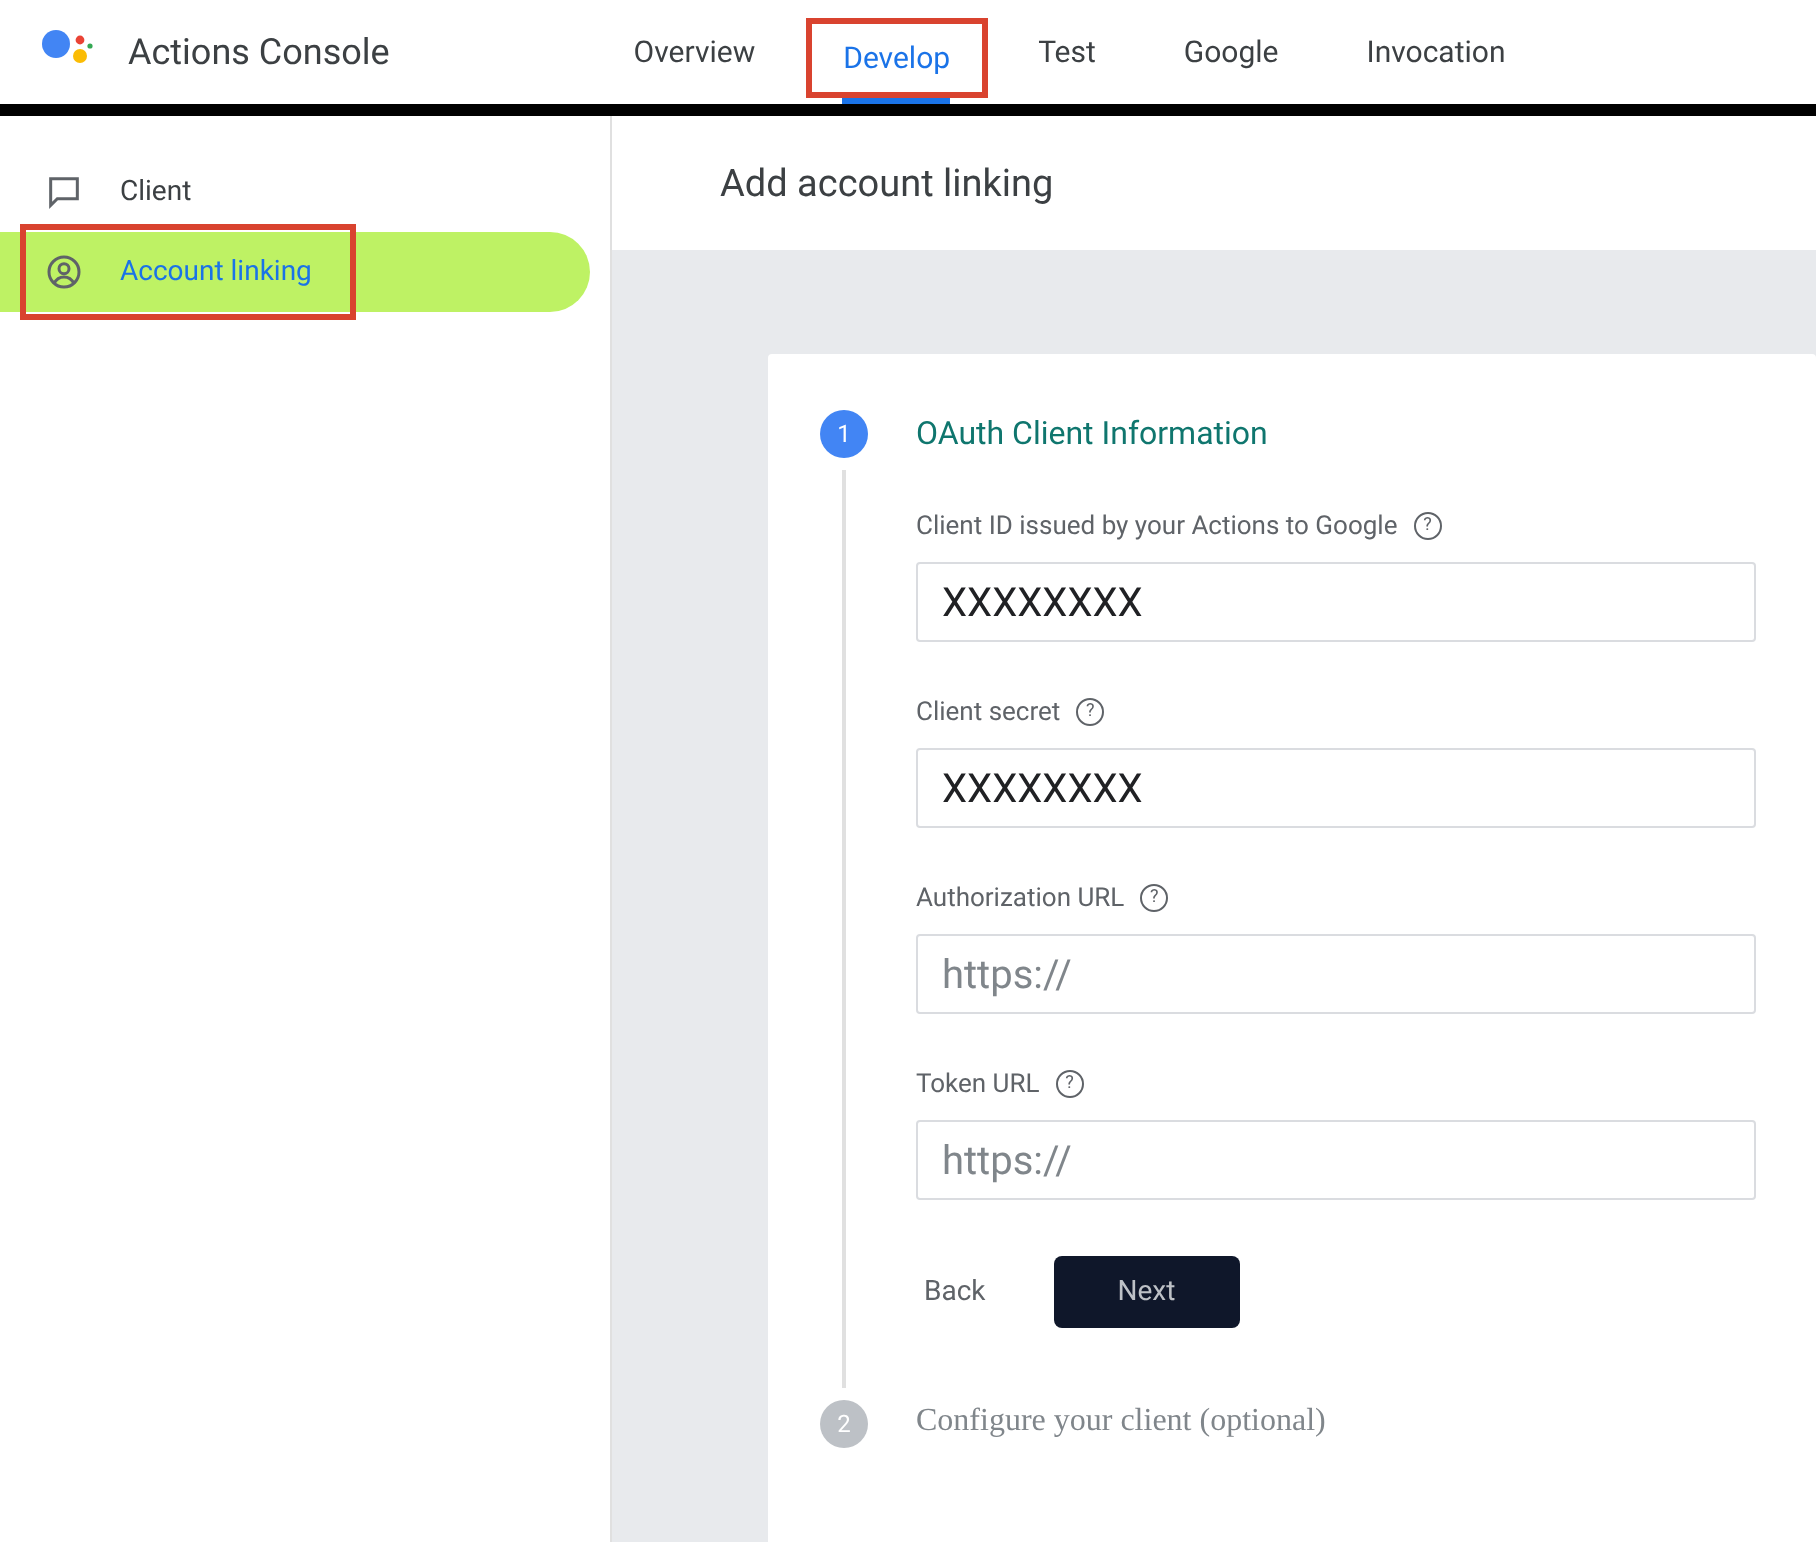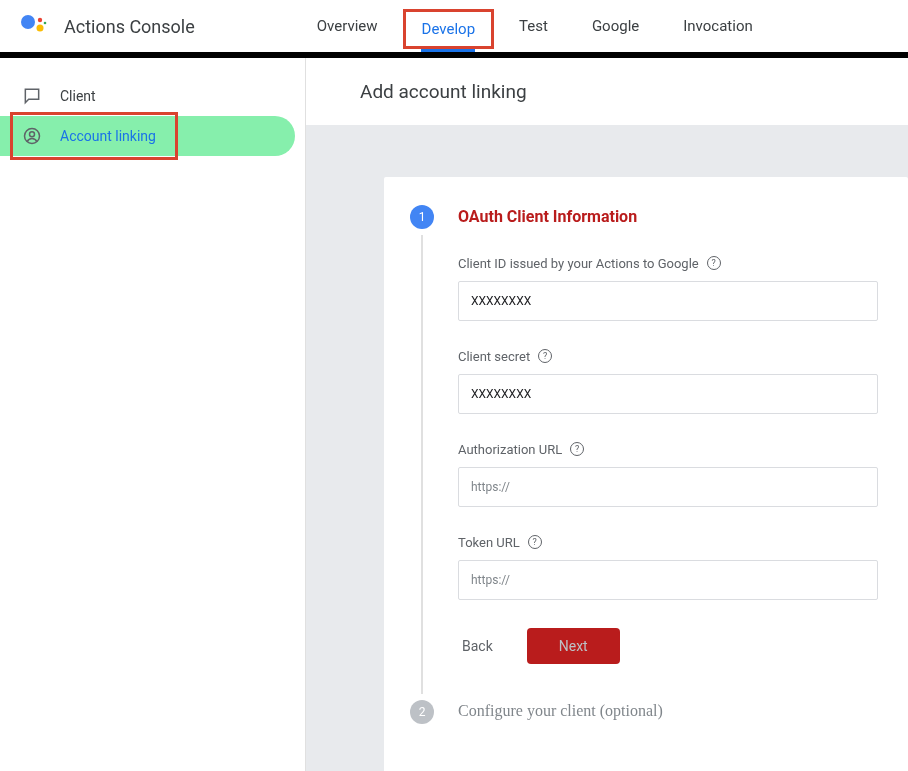--- a/index.html
+++ b/index.html
@@ -86,21 +86,21 @@
       align-items: center;
       height: 40px;
       padding-left: 22px;
       gap: 18px;
       cursor: pointer;
       border-radius: 0 20px 20px 0;
       margin-right: 10px;
       color: #3c4043;
     }
     .sidebar-item.active {
-      background: #86efac;
+      background: #bef264;
       color: #1a73e8;
     }
     .sidebar-item.highlighted {
       position: relative;
     }
     .sidebar-highlight {
       position: absolute;
       left: 10px;
       top: -4px;
       width: 168px;
@@ -172,22 +172,22 @@
       bottom: -30px;
       width: 2px;
       background: #e0e0e0;
     }
     .step-content {
       flex: 1;
       padding-right: 30px;
     }
     .step-title {
       font-size: 16px;
-      font-weight: 700;
-      color: #b91c1c;
+      font-weight: 400;
+      color: #0f766e;
       margin-bottom: 30px;
       padding-top: 4px;
     }
     .step-title.inactive {
       color: #80868b;
       font-weight: 400;
       font-family: Liberation Serif, serif;
     }
     .field {
       margin-bottom: 28px;
@@ -211,21 +211,21 @@
       font-size: 9px;
       color: #5f6368;
       cursor: pointer;
     }
     .input {
       width: 100%;
       height: 40px;
       border: 1px solid #dadce0;
       border-radius: 2px;
       padding: 0 12px;
-      font-size: 12px;
+      font-size: 20px;
       color: #202124;
       font-family: inherit;
     }
     .input::placeholder {
       color: #80868b;
     }
     .actions {
       display: flex;
       gap: 30px;
       align-items: center;
@@ -234,21 +234,21 @@
     .btn-back {
       background: none;
       border: none;
       color: #5f6368;
       font-size: 14px;
       cursor: pointer;
       padding: 10px 4px;
       font-family: inherit;
     }
     .btn-next {
-      background: #b91c1c;
+      background: #0f172a;
       border: none;
       color: #bdc1c6;
       font-size: 14px;
       padding: 10px 32px;
       border-radius: 4px;
       font-family: inherit;
     }
     .step2 {
       margin-top: 34px;
     }

